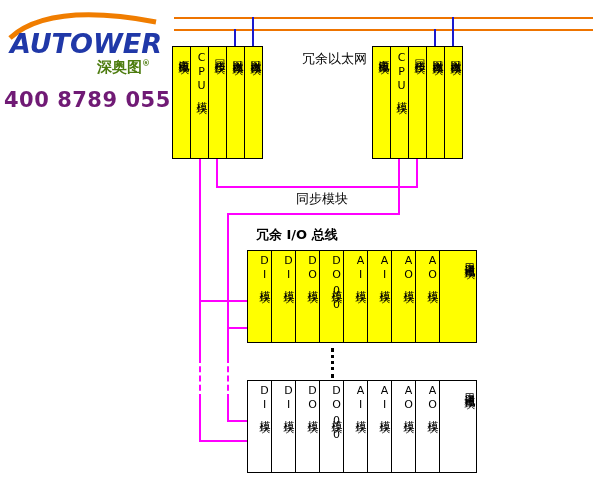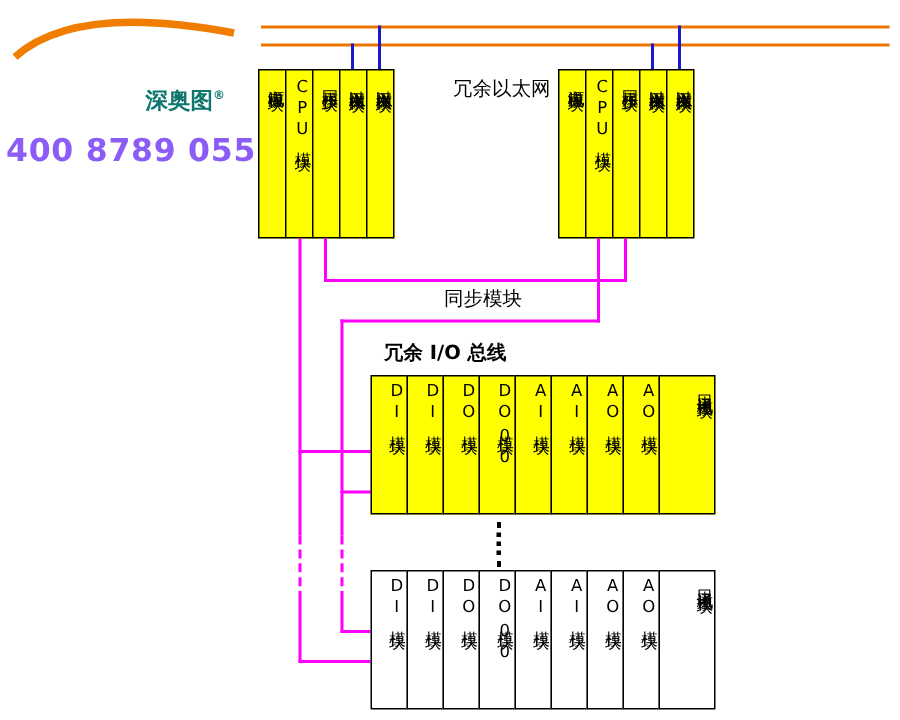--- a/index.html
+++ b/index.html
@@ -27,31 +27,32 @@
     font-size:11px;letter-spacing:1px;padding-top:3px;overflow:hidden;
   }
   .io-mod + .io-mod{margin-left:-1px;}
   .io-mod.serial{width:36px;}
   .io-row.plain .io-mod{background:#FFFFFF;}
   .lbl{position:absolute;font-size:13px;color:#000;white-space:nowrap;}
   .dots{position:absolute;width:0;height:30px;border-left:3px dotted #000;}
   .logo-block{position:absolute;left:6px;top:12px;width:164px;height:72px;}
   .swoosh{position:absolute;left:0;top:-6px;}
   .brand{position:absolute;left:4px;top:16px;font-size:27px;font-weight:bold;font-style:italic;color:#2038A8;letter-spacing:0;}
-  .brand-cn-row{position:absolute;right:20px;top:46px;color:#0f766e;font-weight:bold;font-size:15px;}
+  .brand-cn-row{position:absolute;right:20px;top:46px;color:#4d7c0f;font-weight:bold;font-size:15px;}
   .tm{font-size:8px;vertical-align:super;}
-  .phone{position:absolute;left:4px;top:88px;font-size:21px;font-weight:bold;color:#8b5cf6;letter-spacing:0.5px;}
+  .phone{position:absolute;left:4px;top:88px;font-size:21px;font-weight:bold;color:#701a75;letter-spacing:0.5px;}
 </style>
 </head>
 <body>
 
 <div class="logo-block">
   <svg class="swoosh" width="160" height="36" viewBox="0 0 160 36">
     <path d="M4 32 Q 44 -4 150 16" fill="none" stroke="#F07D00" stroke-width="5"></path>
   </svg>
+  <div class="brand">AUTOWER</div>
   <div class="brand-cn-row">
     <span>深奥图</span><span class="tm">®</span>
   </div>
 </div>
 <div class="phone">400 8789 055</div>
 
 <div class="lbl" style="left:302px;top:2px;margin-top:48px;">冗余以太网</div>
 <div class="hline eth" style="left:174px;top:17px;width:419px;"></div>
 <div class="hline eth" style="left:174px;top:29px;width:419px;"></div>
 

